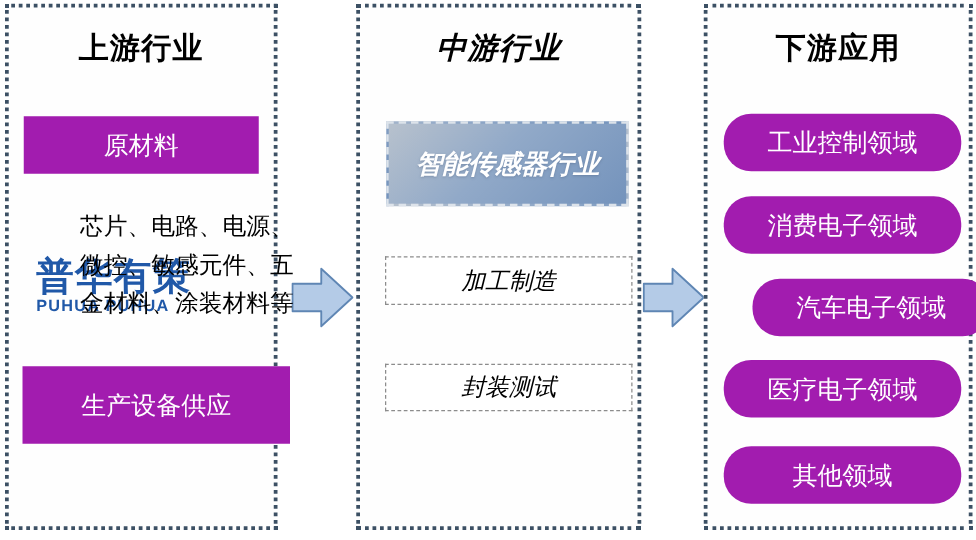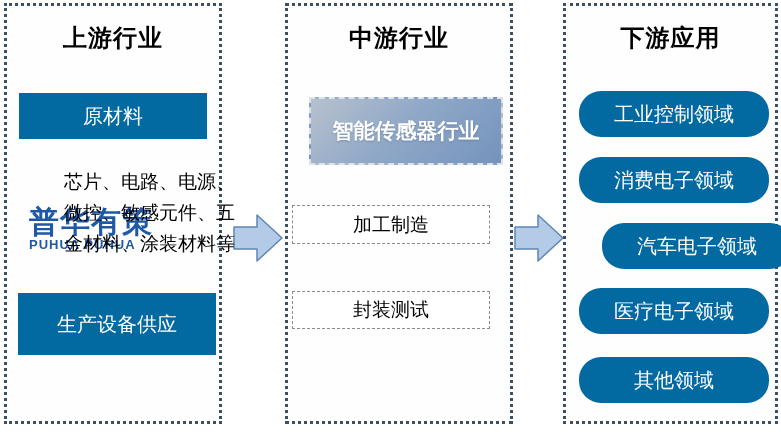--- a/index.html
+++ b/index.html
@@ -1,44 +1,44 @@
 <!DOCTYPE html>
 <html><head>
 <meta charset="utf-8">
 <style>
   html,body{margin:0;padding:0;background:#ffffff;}
   body{font-family:"Liberation Sans","DejaVu Sans",sans-serif;}
   #stage{position:relative;width:781px;height:432px;background:#ffffff;overflow:hidden;}
 
   .panel{position:absolute;top:3px;height:421px;border:3px dotted #3c5064;box-sizing:border-box;background:#fefefe;}
   #panel-upstream{left:4px;width:218px;}
-  #panel-midstream{left:285px;width:228px;}
+  #panel-midstream{left:285px;width:228px;font-style:italic;}
   #panel-downstream{left:563px;width:215px;}
 
   .panel-title{position:absolute;top:16px;left:0;width:100%;text-align:center;
     font-size:24px;font-weight:bold;color:#000;letter-spacing:1px;}
 
-  .blue-box{position:absolute;background:#0369a1;color:#ffffff;text-align:center;
+  .blue-box{position:absolute;background:#a21caf;color:#ffffff;text-align:center;
     font-size:20px;display:flex;align-items:center;justify-content:center;box-sizing:border-box;}
 
   
   #up-box1{left:12px;top:87px;width:188px;height:46px;}
   #up-text{position:absolute;left:20px;top:160px;width:184px;font-size:19px;line-height:31px;
     color:#000;z-index:2;margin-left:37px;}
-  #up-box2{left:11px;top:287px;width:198px;height:62px;}
+  #up-box2{left:11px;top:287px;width:214px;height:62px;}
   #watermark{position:absolute;left:22px;top:200px;z-index:1;color:#2058a8;}
   #watermark .cn{font-size:30px;font-weight:bold;letter-spacing:1px;line-height:32px;}
   #watermark .en{font-size:13px;font-weight:bold;letter-spacing:1px;line-height:14px;}
 
   
   #mid-main{position:absolute;left:21px;top:91px;width:194px;height:68px;box-sizing:border-box;
     background:linear-gradient(135deg,#b7c1cd 0%,#91a9c8 45%,#7493bc 100%);
     border:2px dashed #dde3ea;color:#ffffff;font-size:21px;font-weight:bold;
     display:flex;align-items:center;justify-content:center;text-shadow:0 1px 2px rgba(80,100,130,.45);}
-  .step-box{position:absolute;left:4px;width:198px;height:39px;box-sizing:border-box;
+  .step-box{position:absolute;left:20px;width:198px;height:39px;box-sizing:border-box;
     background:#ffffff;border:1px dashed #8c8c8c;color:#000;font-size:19px;
     display:flex;align-items:center;justify-content:center;}
   #mid-step1{top:199px;}
   #mid-step2{top:285px;height:38px;}
 
   
   .down-box{left:13px;width:190px;height:46px;border-radius:22px;}
 
   .arrow{position:absolute;width:50px;height:50px;top:213px;}
   #arrow-1{left:233px;}

